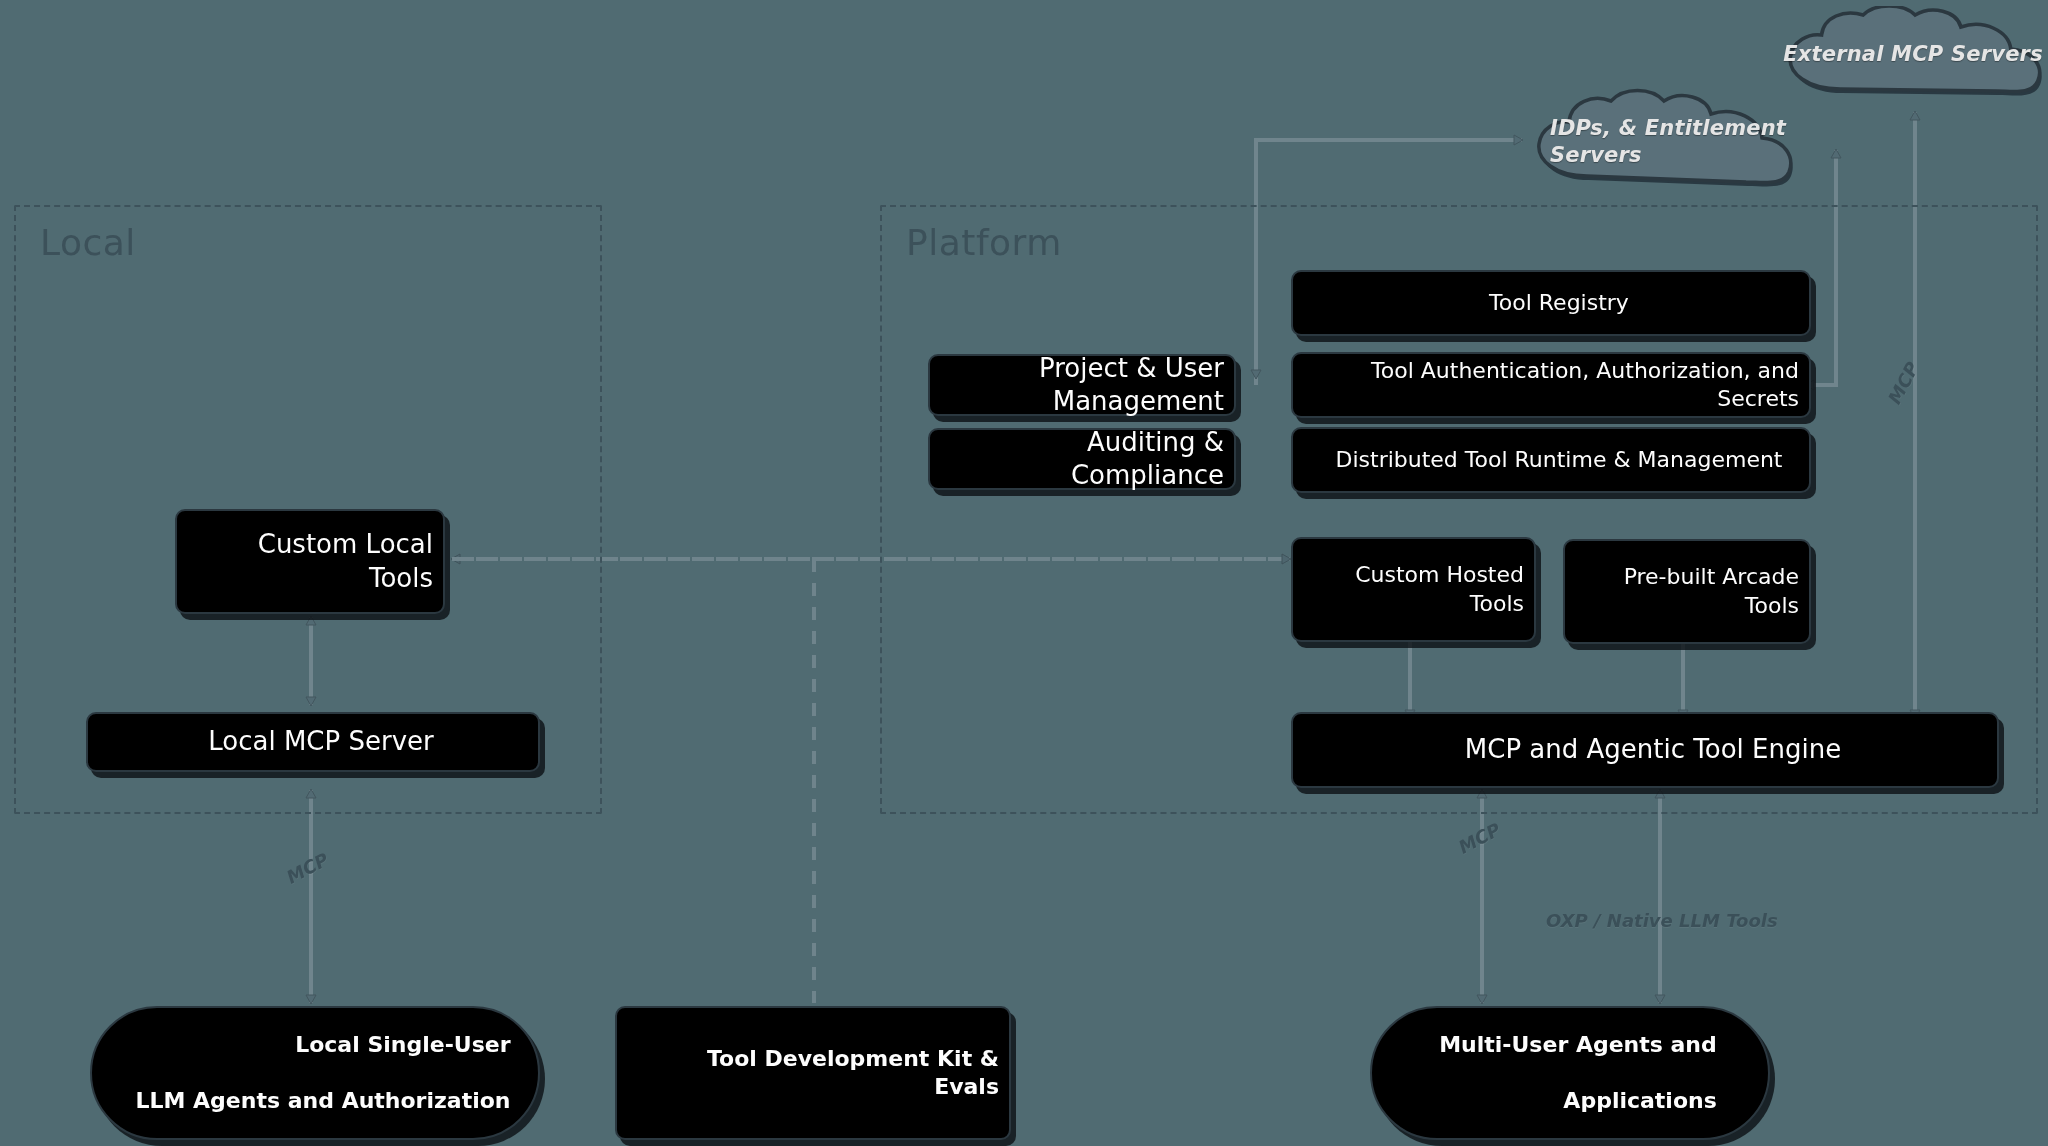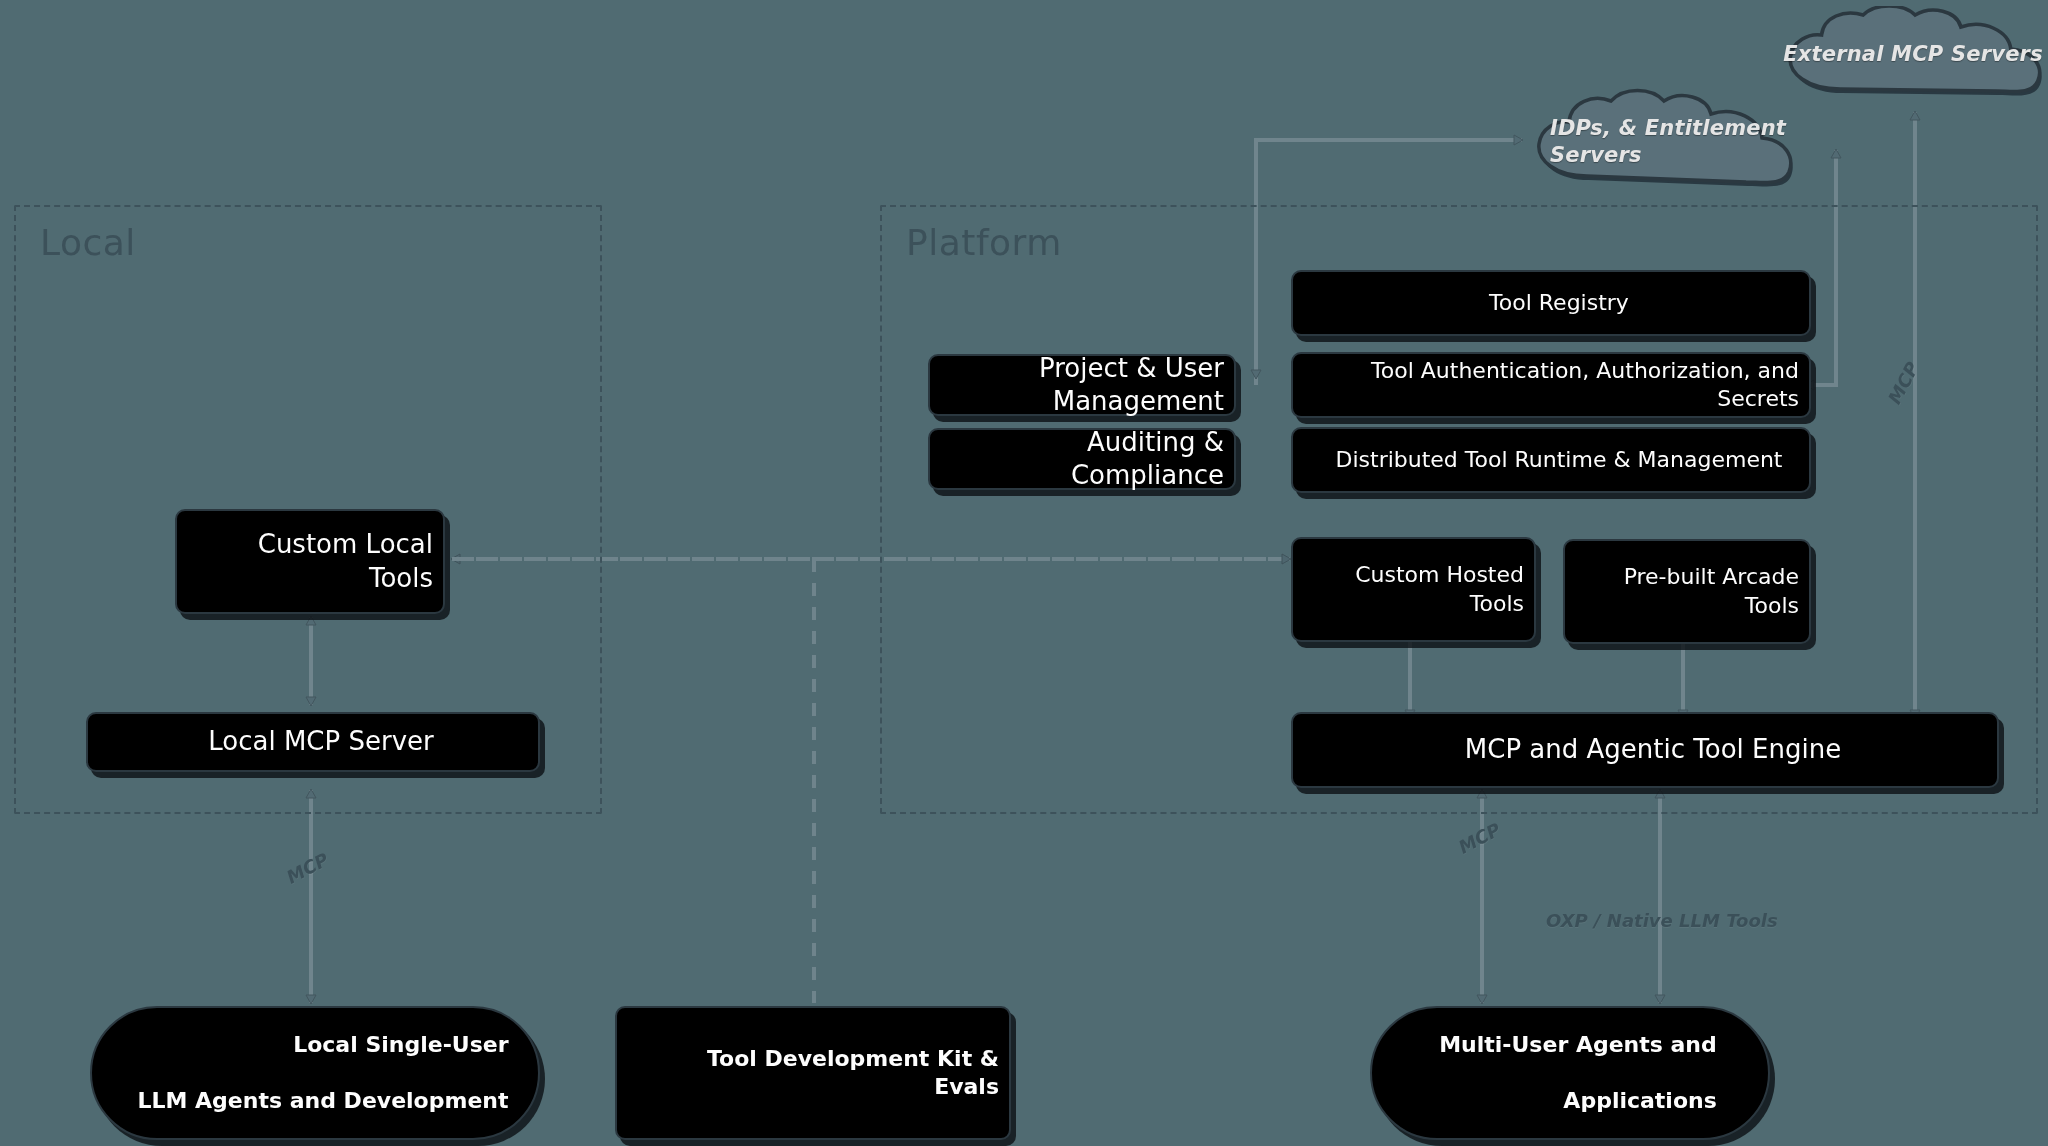--- a/index.html
+++ b/index.html
@@ -141,21 +141,21 @@
     <span>Custom Local Tools</span>
   </div>
 
   <div class="node n-lg" style="left:86px;top:712px;width:454px;height:60px;">
     <span>Local MCP Server</span>
   </div>
 
   <div class="node pill n-md n-bold" style="left:90px;top:1006px;width:450px;height:134px;">
     <span>
       <span>Local Single-User</span><br>
-      <span>LLM Agents and Development</span>
+      <span>LLM Agents and Authorization</span>
     </span>
   </div>
 
   <div class="node n-md n-bold" style="left:615px;top:1006px;width:396px;height:134px;">
     <span>Tool Development Kit &amp; Evals</span>
   </div>
 
   <div class="node n-sm" style="left:928px;top:354px;width:308px;height:62px;">
     <span>Project &amp; User Management</span>
   </div>

